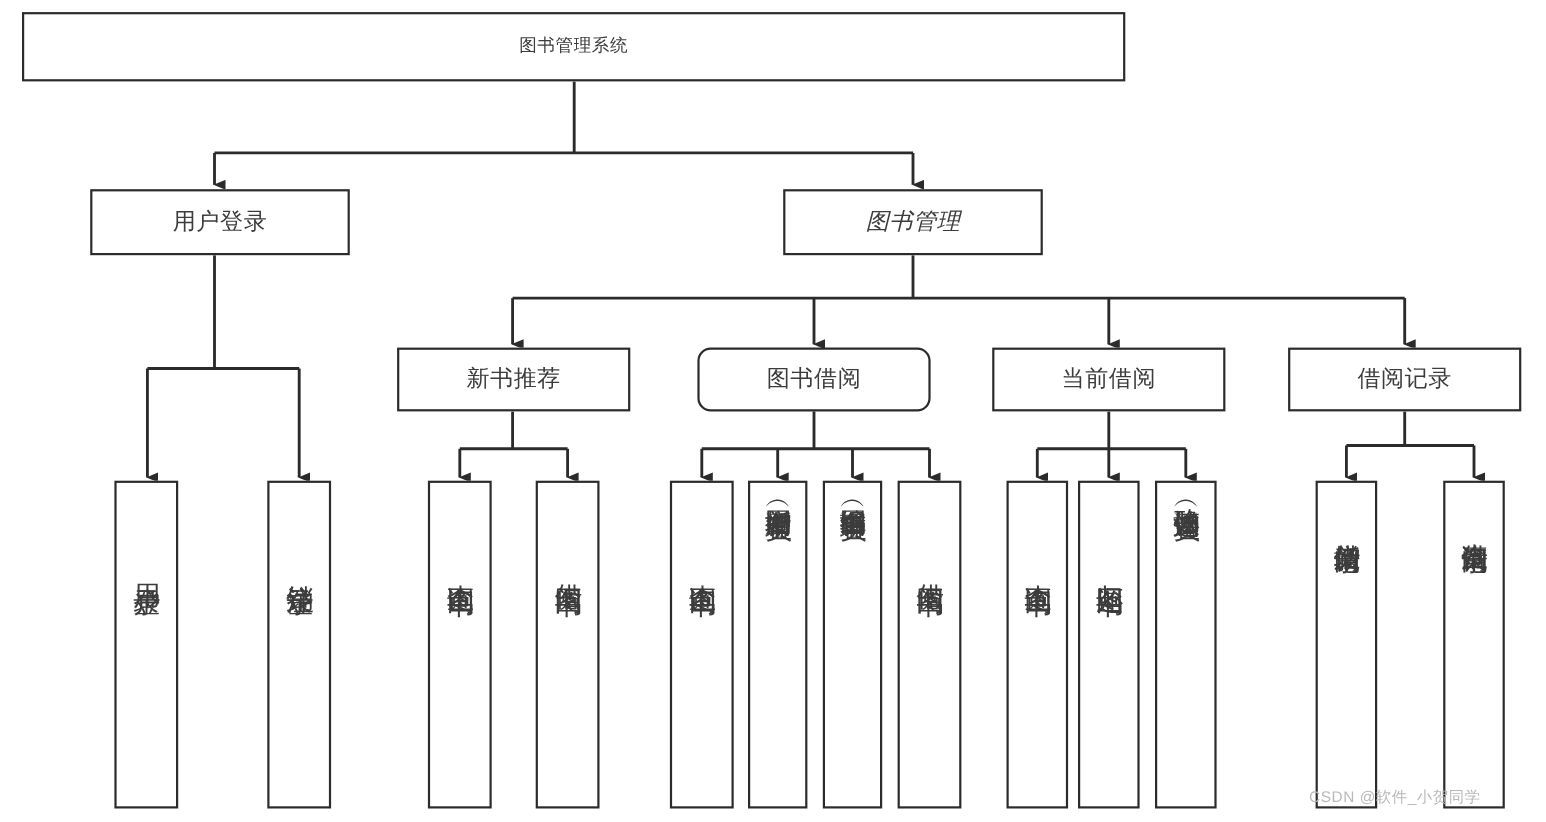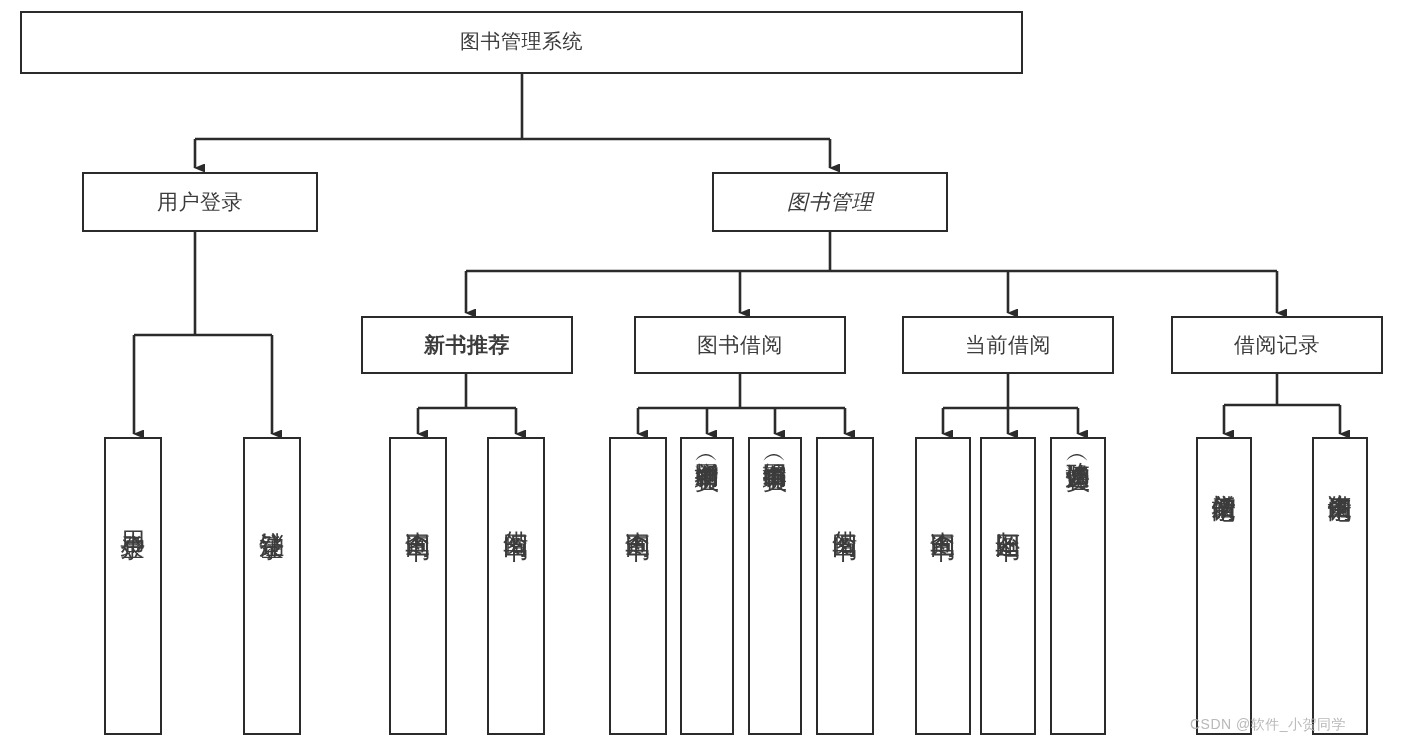--- a/index.html
+++ b/index.html
@@ -41,22 +41,21 @@
     line-height: 1.18;
     text-align: center;
     white-space: nowrap;
   }
   
   .node.horiz .node-label {
     font-size: 21px;
     letter-spacing: 0.5px;
   }
   .node.level0 .node-label {
-    font-size: 20px;
-    font-family: Liberation Mono, monospace;
+    font-size: 16px;
   }
   
   .node.vert {
     align-items: flex-start;
     justify-content: center;
     padding-top: 2px;
   }
   .node.vert .node-label {
     writing-mode: vertical-rl;
     text-orientation: upright;
@@ -138,25 +137,25 @@
   </div>
 
   <div class="node horiz level1" style="left:82px; top:172px; width:236px; height:60px;">
     <span class="node-label">用户登录</span>
   </div>
 
   <div class="node horiz level1" style="left:712px; top:172px; width:236px; height:60px;font-style:italic;">
     <span class="node-label">图书管理</span>
   </div>
 
-  <div class="node horiz level2" style="left:361px; top:316px; width:212px; height:58px;font-weight:bold;">
+  <div class="node horiz level2" style="left:361px; top:316px; width:212px; height:58px;">
     <span class="node-label">新书推荐</span>
   </div>
 
-  <div class="node horiz level2" style="left:634px; top:316px; width:212px; height:58px;">
+  <div class="node horiz level2" style="left:634px; top:316px; width:212px; height:58px;border-radius:12px;">
     <span class="node-label">图书借阅</span>
   </div>
 
   <div class="node horiz level2" style="left:902px; top:316px; width:212px; height:58px;">
     <span class="node-label">当前借阅</span>
   </div>
 
   <div class="node horiz level2" style="left:1171px; top:316px; width:212px; height:58px;">
     <span class="node-label">借阅记录</span>
   </div>

